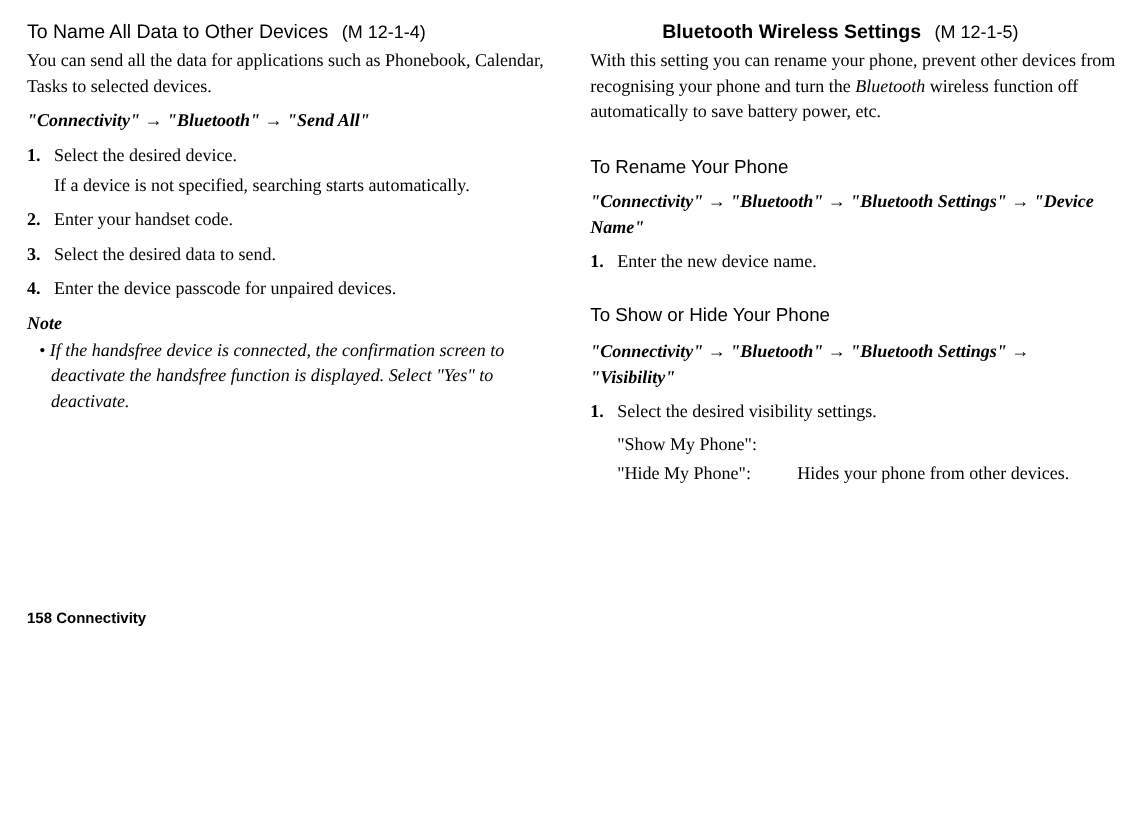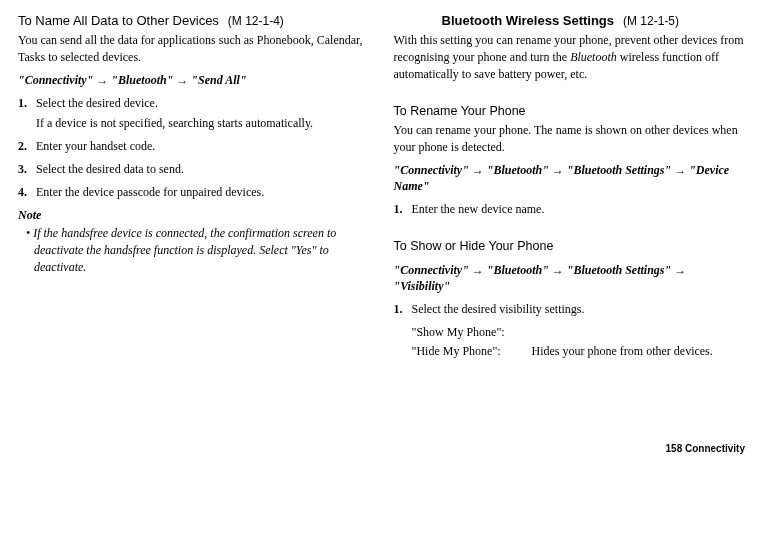--- a/index.html
+++ b/index.html
@@ -85,21 +85,20 @@
     }
     .defrow .dl {
       width: 120px;
       flex-shrink: 0;
     }
     .footer {
       font-family: Arial, Helvetica, sans-serif;
       font-size: 10px;
       font-weight: bold;
       margin-top: 80px;
-      text-align: right;
     }
   </style>
 </head>
 <body>
 
 <div class="columns">
   <div class="col">
     <div>
       <span class="section-title">To Name All Data to Other Devices</span>
       <span class="menu-code">(M 12-1-4)</span>
@@ -138,21 +137,20 @@
   </div>
 
   <div class="col">
     <div>
       <span class="section-title bold">Bluetooth Wireless Settings</span>
       <span class="menu-code">(M 12-1-5)</span>
     </div>
     <p>With this setting you can rename your phone, prevent other devices from recognising your phone and turn the <i>Bluetooth</i> wireless function off automatically to save battery power, etc.</p>
 
     <p class="subhead">To Rename Your Phone</p>
-    <p>You can rename your phone. The name is shown on other devices when your phone is detected.</p>
     <p class="navpath">"Connectivity" → "Bluetooth" → "Bluetooth Settings" → "Device Name"</p>
     <ol>
       <li>
         <span class="num">1.</span>
         <span class="content">Enter the new device name.</span>
       </li>
     </ol>
 
     <p class="subhead">To Show or Hide Your Phone</p>
     <p class="navpath">"Connectivity" → "Bluetooth" → "Bluetooth Settings" → "Visibility"</p>

